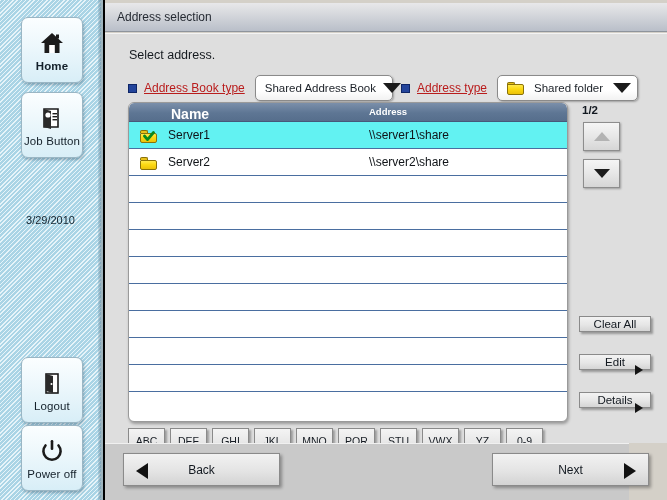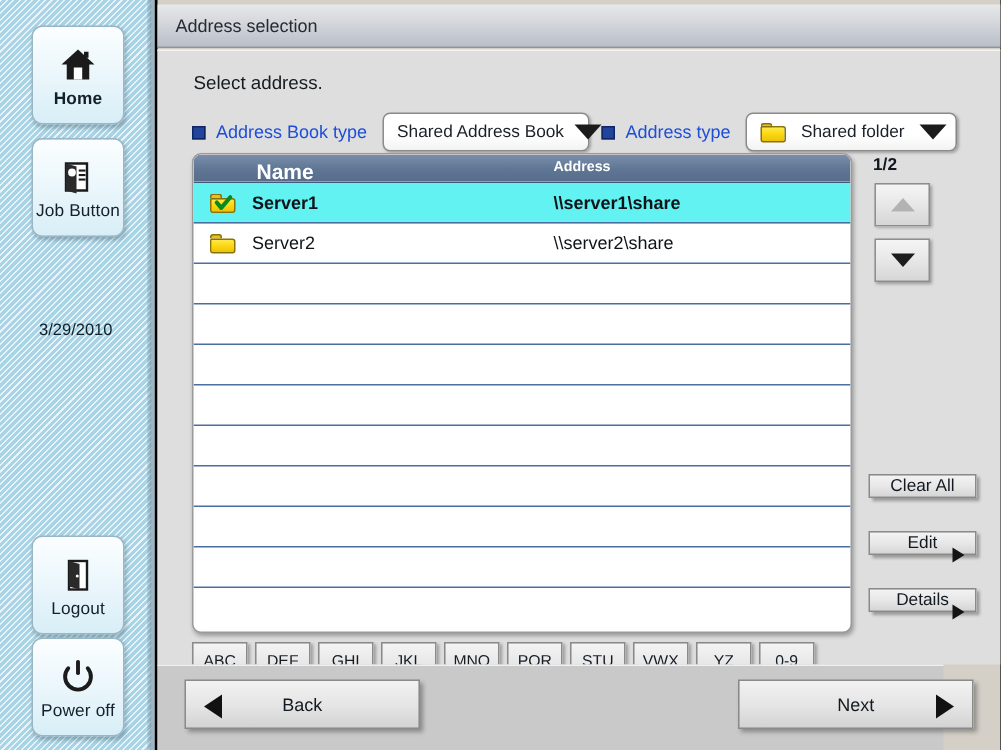--- a/index.html
+++ b/index.html
@@ -116,23 +116,24 @@
 
   .blue-sq {
     width: 9px; height: 9px;
     background: #23449b;
     border: 1px solid #0e2566;
     margin-right: 7px;
     display: inline-block;
   }
   .opt-label {
     font-size: 12px;
-    color: #1d4ed8;
+    color: #b91c1c;
     margin-right: 10px;
     white-space: nowrap;
+    text-decoration: underline;
   }
 
   .dropdown {
     height: 26px;
     background: linear-gradient(to bottom,#ffffff 0%, #ffffff 60%, #f2f2f2 100%);
     border: 1px solid #8a8a8a;
     border-radius: 5px;
     box-shadow: 1px 1px 2px rgba(0,0,0,.28);
     display: flex;
     align-items: center;
@@ -218,21 +219,21 @@
     position: absolute; left: 11px; top: 7px;
   }
   .row .r-name {
     position: absolute; left: 39px;
     font-size: 12px; color: #101418;
   }
   .row .r-addr {
     position: absolute; left: 240px;
     font-size: 12px; color: #101418;
   }
-  .row.selected .r-name, .row.selected .r-addr { font-weight: bold; }
+  .row.selected .r-name, .row.selected .r-addr { font-weight: normal; }
 
   
   #page-ind {
     position: absolute;
     left: 477px; top: 70px;
     font-size: 11.5px; color: #121820; font-weight: bold;
   }
   .arrow-btn {
     position: absolute;
     left: 478px;

